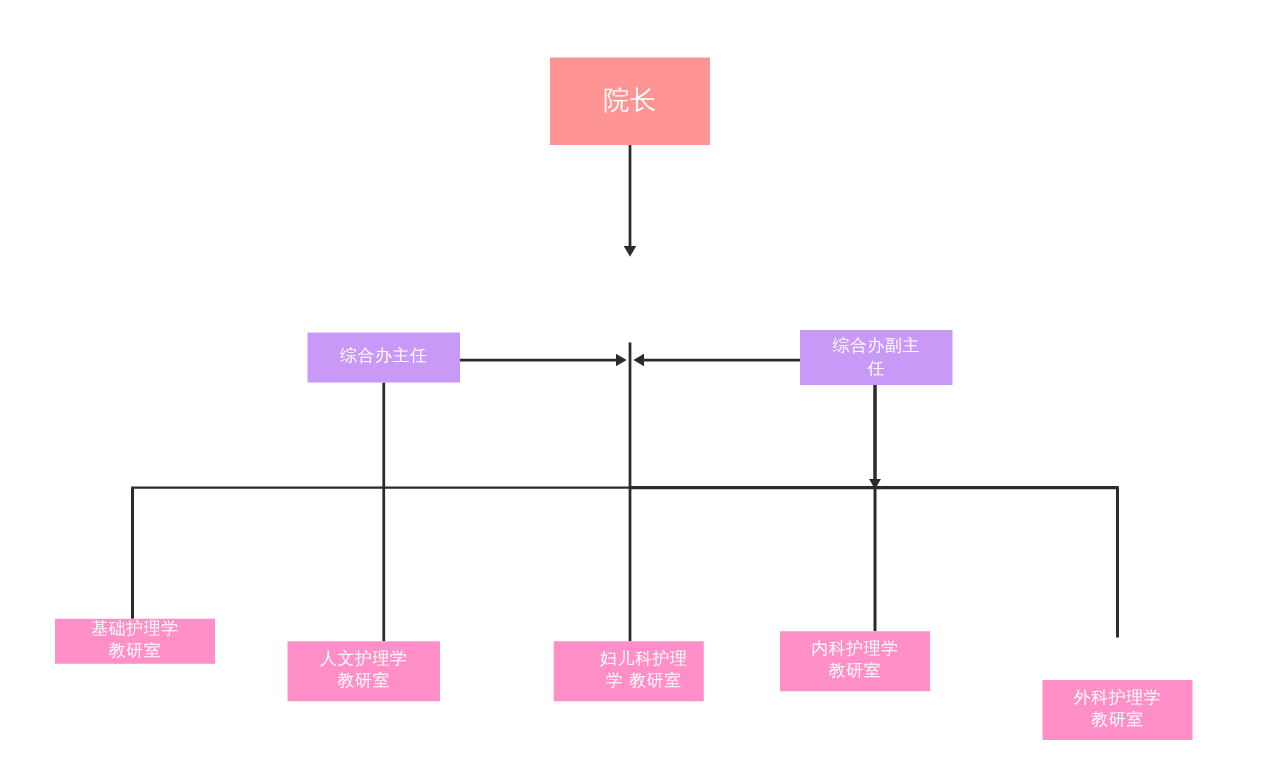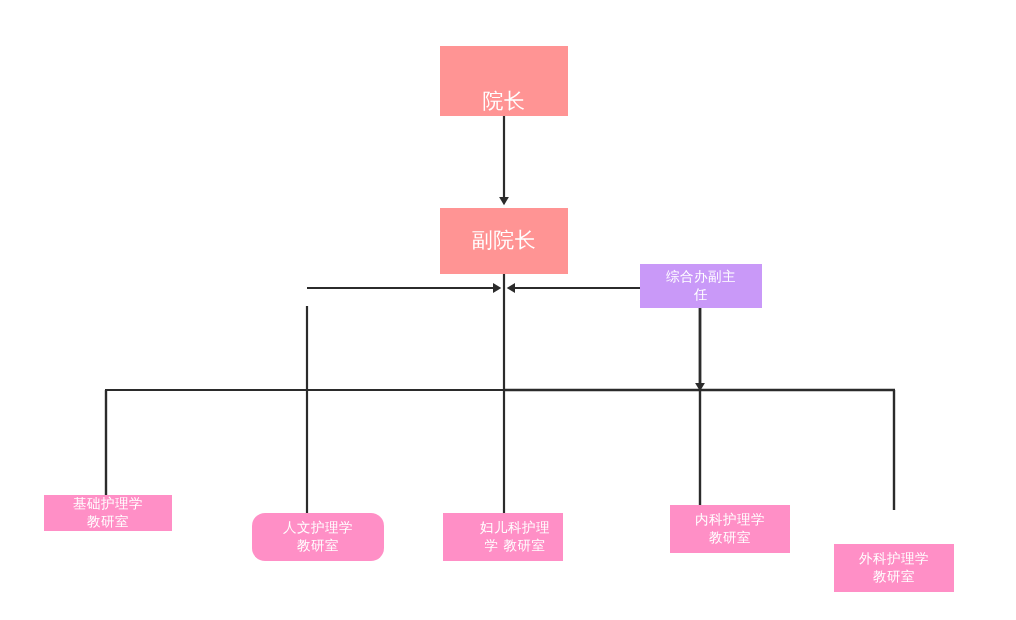--- a/index.html
+++ b/index.html
@@ -98,50 +98,50 @@
       <path d="M106,390 L106,495" stroke="#2b2b2b" stroke-width="2.4" fill="none"></path>
     </g>
     <g>
       <path d="M700,390 L700,505" stroke="#2b2b2b" stroke-width="2.4" fill="none"></path>
     </g>
     <g>
       <path d="M894,390 L894,510" stroke="#2b2b2b" stroke-width="2.4" fill="none"></path>
     </g>
   </svg>
 
-  <div class="node level1" style="left: 440px; top: 46px; width: 128px; height: 70px; background: rgb(255, 148, 148); align-items: flex-end;">
+  <div class="node level1" style="left: 440px; top: 46px; width: 128px; height: 70px; background: rgb(255, 148, 148);">
     <span>院长</span>
   </div>
 
-  <div class="node level2" style="left: 440px; top: 208px; width: 128px; height: 66px; background: rgb(255, 148, 148);">
-    <span>副院长</span>
+
+  <div class="node office" style="left: 246px; top: 266px; width: 122px; height: 40px; background: rgb(201, 153, 248);">
+    <span>综合办主任</span>
   </div>
-
 
   <div class="node office" style="left: 640px; top: 264px; width: 122px; height: 44px; background: rgb(201, 153, 248); font-family: Liberation Serif, serif;">
     <span>综合办副主
 任</span>
   </div>
 
   <div class="node dept" style="left: 44px; top: 495px; width: 128px; height: 36px; background: rgb(255, 143, 198);">
     <span>基础护理学
 教研室</span>
   </div>
 
-  <div class="node dept" style="left: 252px; top: 513px; width: 132px; height: 48px; background: rgb(255, 143, 198); border-radius: 13px;">
+  <div class="node dept" style="left: 230px; top: 513px; width: 122px; height: 48px; background: rgb(255, 143, 198);">
     <span>人文护理学
 教研室</span>
   </div>
 
   <div class="node dept" style="left: 443px; top: 513px; width: 120px; height: 48px; background: rgb(255, 143, 198); padding-left: 24px;">
     <span>妇儿科护理
 学 教研室</span>
   </div>
 
-  <div class="node dept" style="left: 670px; top: 505px; width: 120px; height: 48px; background: rgb(255, 143, 198);">
+  <div class="node dept" style="left: 624px; top: 505px; width: 120px; height: 48px; background: rgb(255, 143, 198);">
     <span>内科护理学
 教研室</span>
   </div>
 
   <div class="node dept" style="left: 834px; top: 510px; width: 120px; height: 48px; background: rgb(255, 143, 198); margin-top: 34px;">
     <span>外科护理学
 教研室</span>
   </div>
 
 </div>

